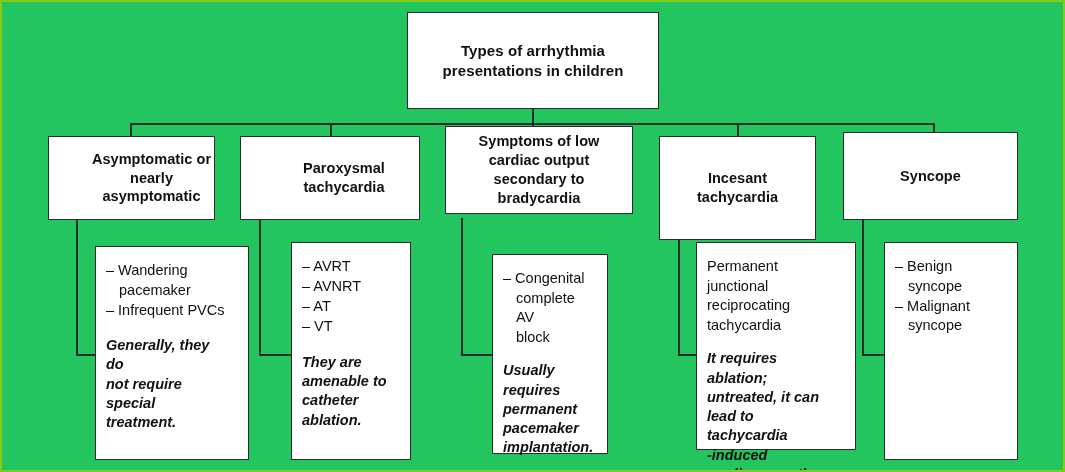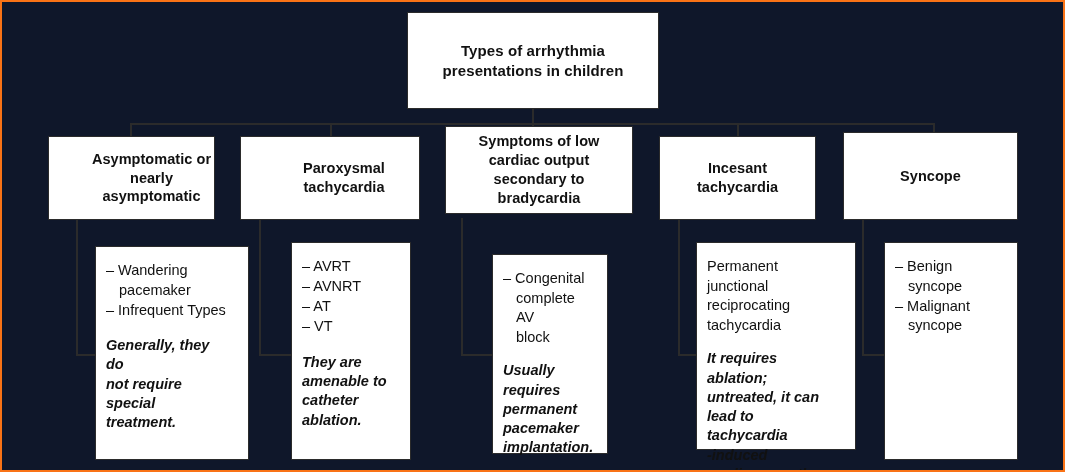--- a/index.html
+++ b/index.html
@@ -4,23 +4,23 @@
 <style>
   html, body {
     margin: 0;
     padding: 0;
     background: #ffffff;
   }
   #page {
     position: relative;
     width: 1065px;
     height: 472px;
-    background: #0f172a;
+    background: #22c55e;
     box-sizing: border-box;
-    border: 2px solid #f97316;
+    border: 2px solid #84cc16;
     overflow: hidden;
     font-family: "Liberation Sans", sans-serif;
     color: #111111;
   }
   .box {
     position: absolute;
     box-sizing: border-box;
     border: 1.5px solid #2b2b2b;
     background: #ffffff;
     z-index: 3;
@@ -130,34 +130,34 @@
 tachycardia</div>
   </div>
 
   <div class="box box-center cat-box" style="left:443px; top:124px; width:188px; height:88px;">
     <div class="label" style="white-space: pre-line;">Symptoms of low
 cardiac output
 secondary to
 bradycardia</div>
   </div>
 
-  <div class="box box-center cat-box" style="left:657px; top:134px; width:157px; height:84px;">
+  <div class="box box-center cat-box" style="left:657px; top:134px; width:157px; height:104px;">
     <div class="label" style="white-space: pre-line;">Incesant
 tachycardia</div>
   </div>
 
   <div class="box box-center cat-box" style="left:841px; top:130px; width:175px; height:88px;">
     <div class="label" style="white-space: pre-line;">Syncope</div>
   </div>
 
   <div class="box detail-box" style="left:93px; top:244px; width:154px; height:214px;">
     <ul class="detail-list">
       <li>– Wandering
    pacemaker</li>
-      <li>– Infrequent Types</li>
+      <li>– Infrequent PVCs</li>
     </ul>
     <div class="note">Generally, they do
 not require special
 treatment.</div>
   </div>
 
   <div class="box detail-box" style="left:289px; top:240px; width:120px; height:218px;">
     <ul class="detail-list">
       <li>– AVRT</li>
       <li>– AVNRT</li>

